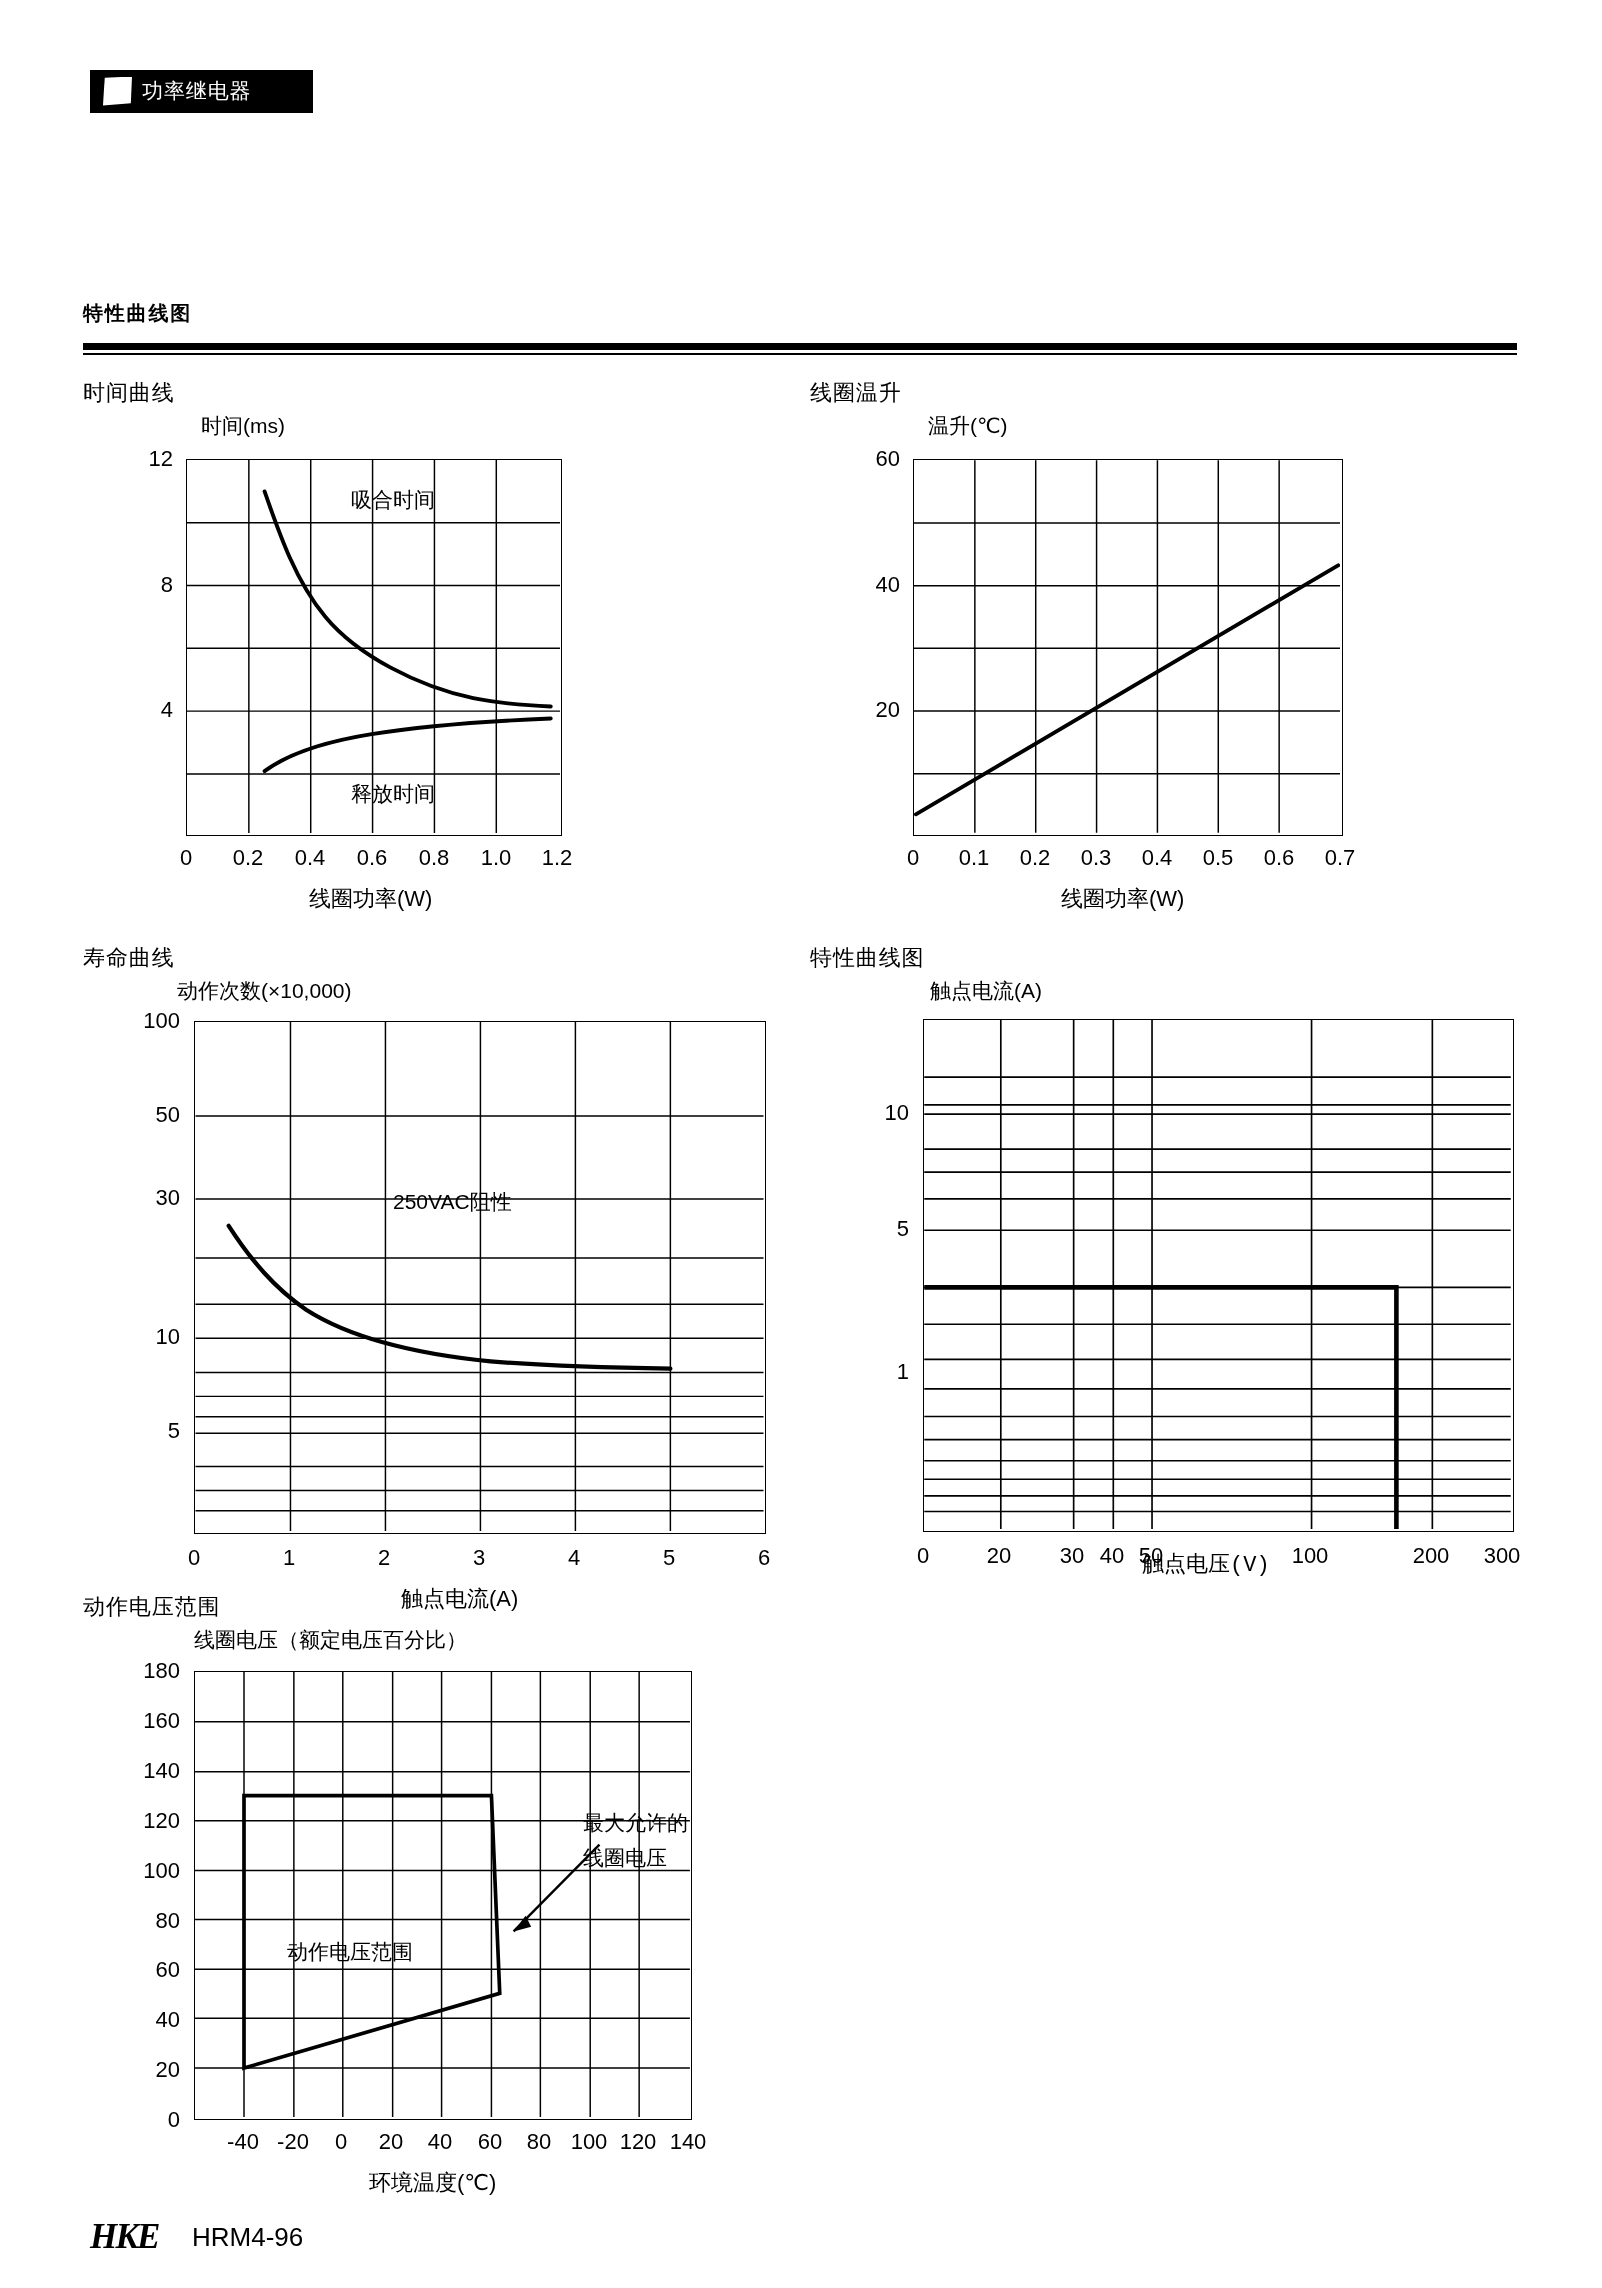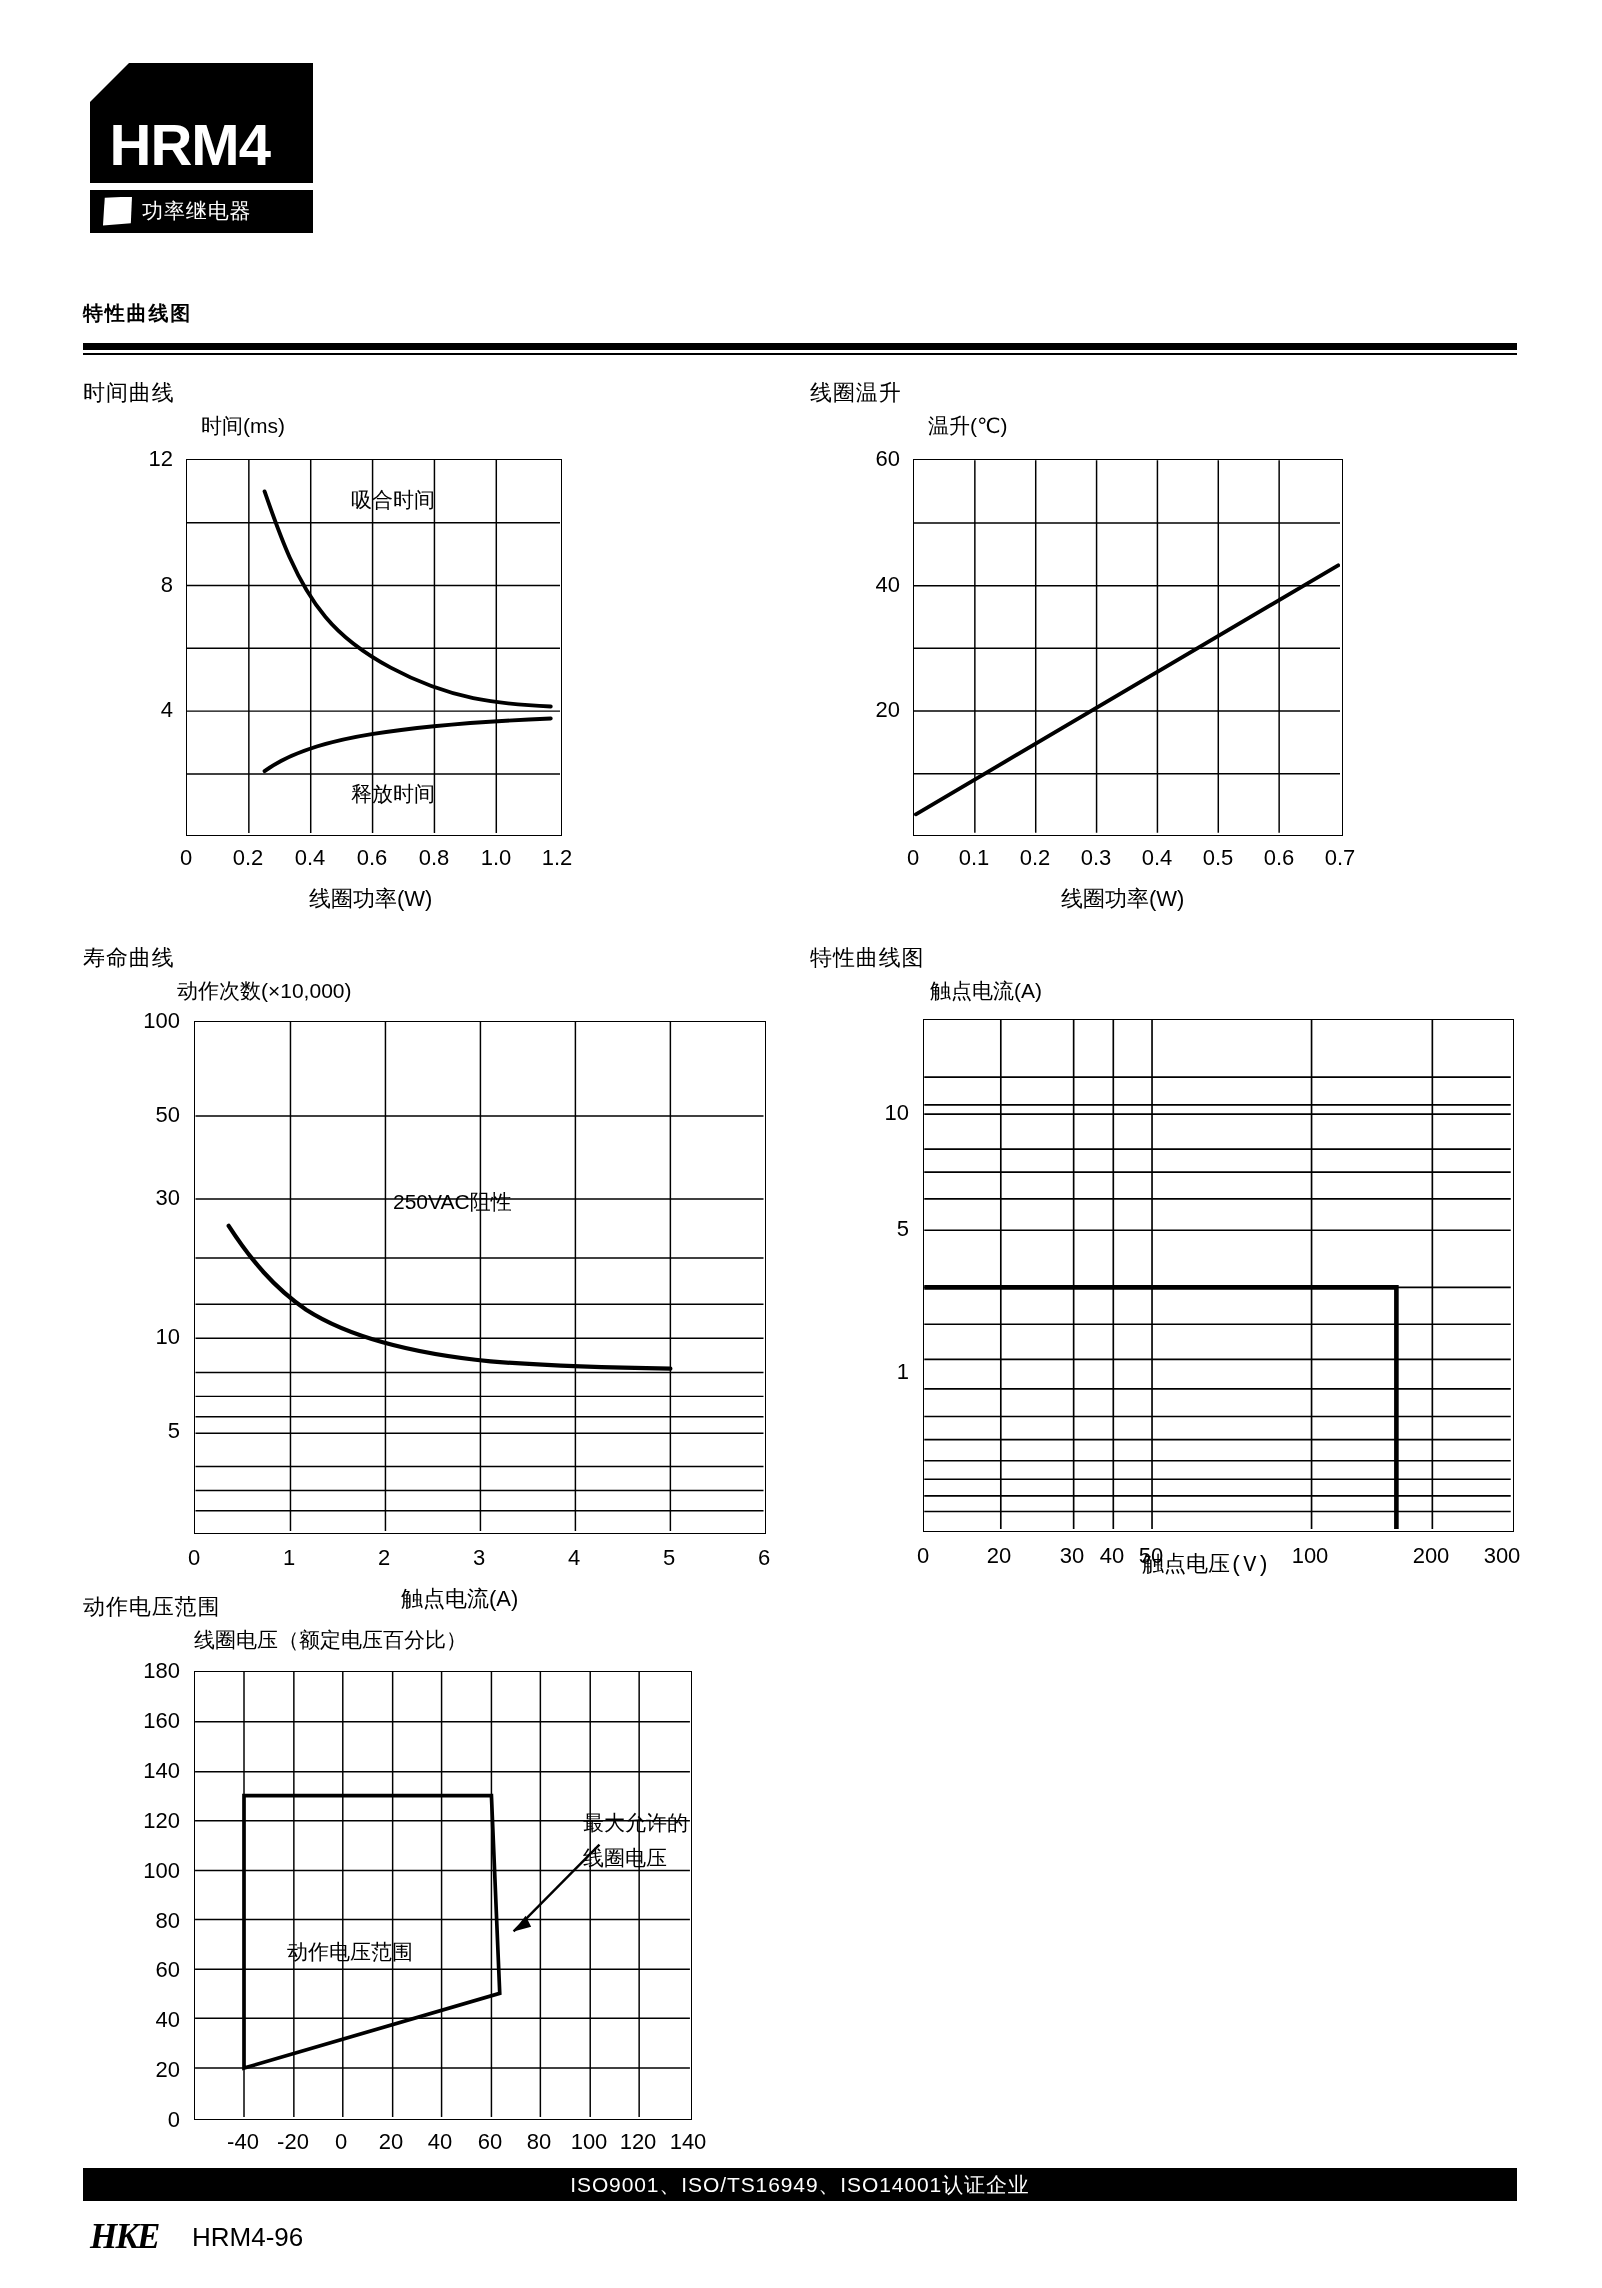--- a/index.html
+++ b/index.html
@@ -77,23 +77,20 @@
   .footer-code {
     position:absolute; left:192px; top:2222px; font-size:26px;
   }
 </style>
 </head>
 <body>
 
 <div class="page">
 
   <div class="logo-block">
-    <div class="logo-main">
-      <span>HRM4</span>
-    </div>
     <div class="logo-sub">
       <div class="relay-icon"></div>
       <span>功率继电器</span>
     </div>
   </div>
 
   <div class="section-title">特性曲线图</div>
   <div class="rule-thick"></div>
   <div class="rule-thin"></div>
 
@@ -342,20 +339,17 @@
     <div class="tick x" style="left:357px; top:537px;">40</div>
     <div class="tick x" style="left:407px; top:537px;">60</div>
     <div class="tick x" style="left:456px; top:537px;">80</div>
     <div class="tick x" style="left:506px; top:537px;">100</div>
     <div class="tick x" style="left:555px; top:537px;">120</div>
     <div class="tick x" style="left:605px; top:537px;">140</div>
 
     <div class="axis-title" style="left:286px; top:576px;">环境温度(℃)</div>
   </div>
 
-  <div class="footer-bar">
-    <span>ISO9001、ISO/TS16949、ISO14001认证企业</span>
-  </div>
   <div class="footer-logo">HKE</div>
   <div class="footer-code">HRM4-96</div>
 
 </div>
 
 
 </body></html>

